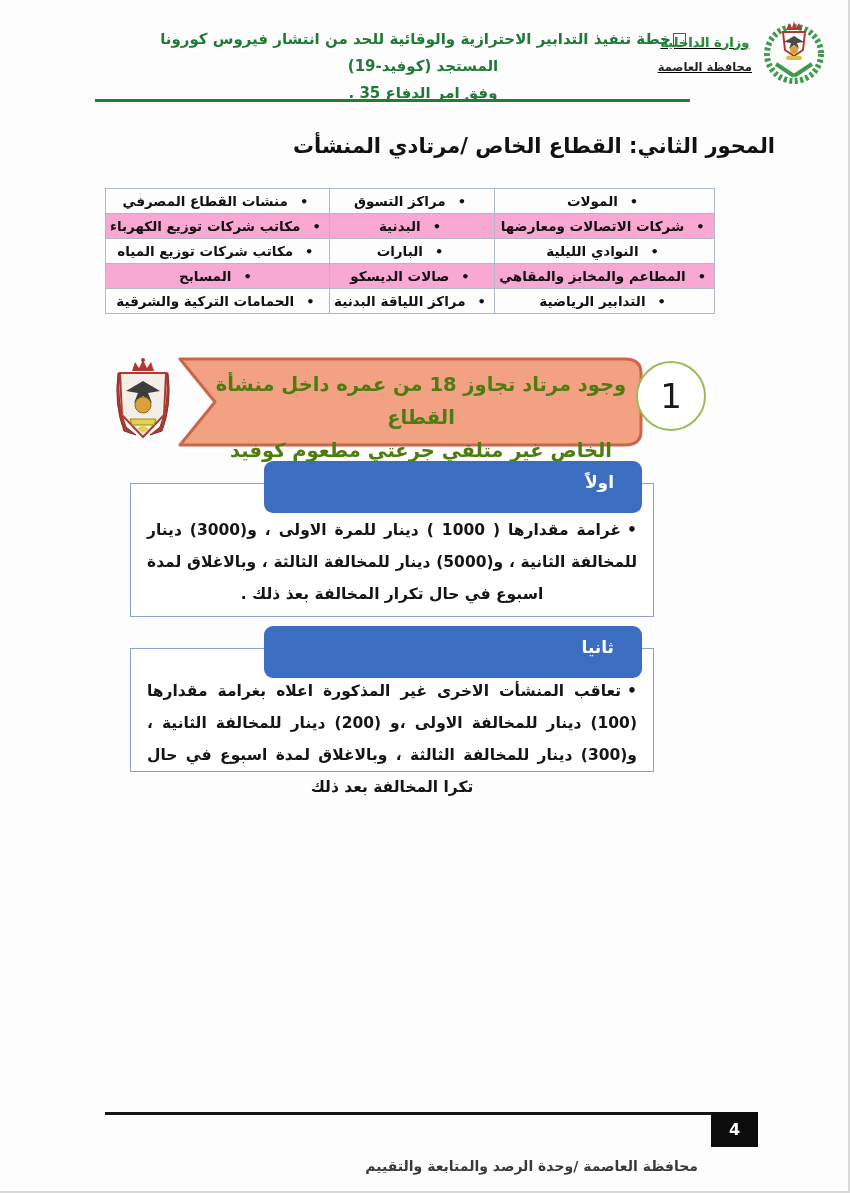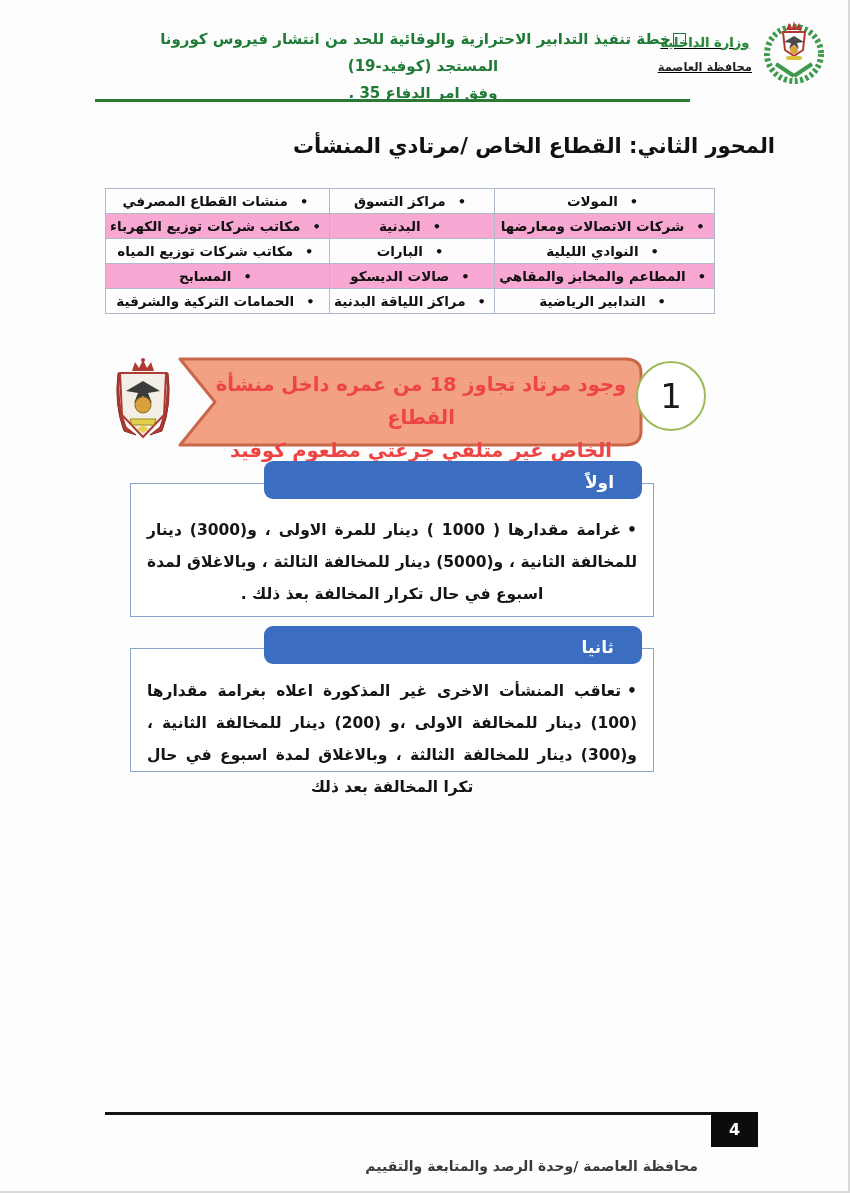--- a/index.html
+++ b/index.html
@@ -27,29 +27,29 @@
   
   table.est{position:absolute;top:188px;right:135px;width:610px;border-collapse:collapse;direction:rtl;}
   table.est td{border:1px solid #aeb9c9;height:24px;padding:0 8px 0 4px;
     font-size:13.5px;font-weight:bold;color:#111;text-align:center;white-space:nowrap;}
   table.est tr.shaded td{background:#f9a8d4;}
   table.est .bullet{display:inline-block;margin-left:12px;font-size:13px;}
   
   .emblem{position:absolute;top:357px;left:106px;}
   .banner-svg{position:absolute;top:356px;left:175px;}
   .banner-text{position:absolute;top:368px;left:215px;width:412px;text-align:center;direction:rtl;
-    font-size:19.5px;font-weight:bold;color:#ef4444;line-height:33px;}
+    font-size:19.5px;font-weight:bold;color:#4d7c0f;line-height:33px;}
   .num-circle{position:absolute;top:361px;left:636px;width:70px;height:70px;border-radius:50%;
     background:#fff;border:2.5px solid #9bbb59;display:flex;align-items:center;justify-content:center;
     font-size:34px;color:#1a1a1a;box-sizing:border-box;}
   
   .rule-box{position:absolute;left:130px;width:524px;background:#fff;border:1.6px solid #8aa5cd;box-sizing:border-box;}
   .rule-box.first{top:483px;height:134px;}
   .rule-box.second{top:648px;height:124px;}
-  .box-bar{position:absolute;top:-23px;right:11px;width:378px;height:38px;background:#3b6dc1;
+  .box-bar{position:absolute;top:-23px;right:11px;width:378px;height:52px;background:#3b6dc1;
     border-radius:9px;color:#fff;font-size:17px;font-weight:bold;line-height:42px;
     direction:rtl;text-align:right;padding-right:28px;box-sizing:border-box;}
   .box-body{direction:rtl;text-align:justify;text-align-last:center;
     font-size:15.5px;font-weight:bold;color:#151515;line-height:32px;
     padding:30px 16px 8px 16px;}
   .rule-box.second .box-body{padding-top:26px;}
   .box-body .bullet{margin-left:6px;}
   
   .footer-line{position:absolute;top:1112px;left:105px;width:606px;height:3px;background:#151515;}
   .footer-square{position:absolute;top:1112px;left:711px;width:47px;height:35px;background:#0c0c0c;

